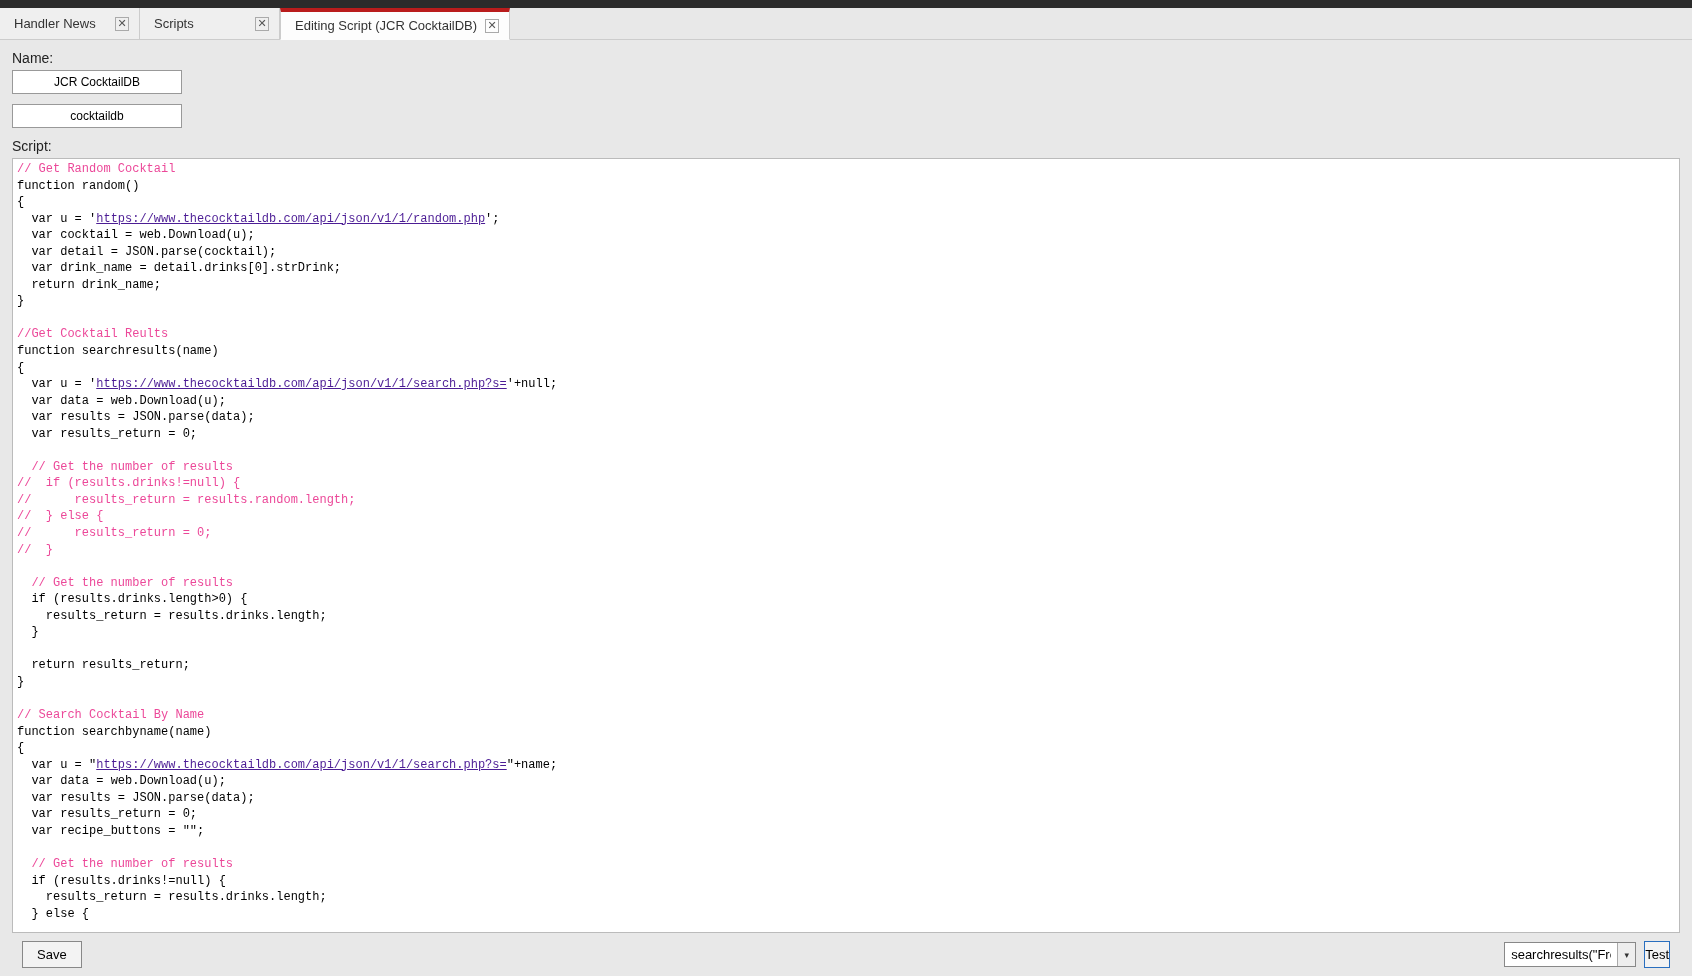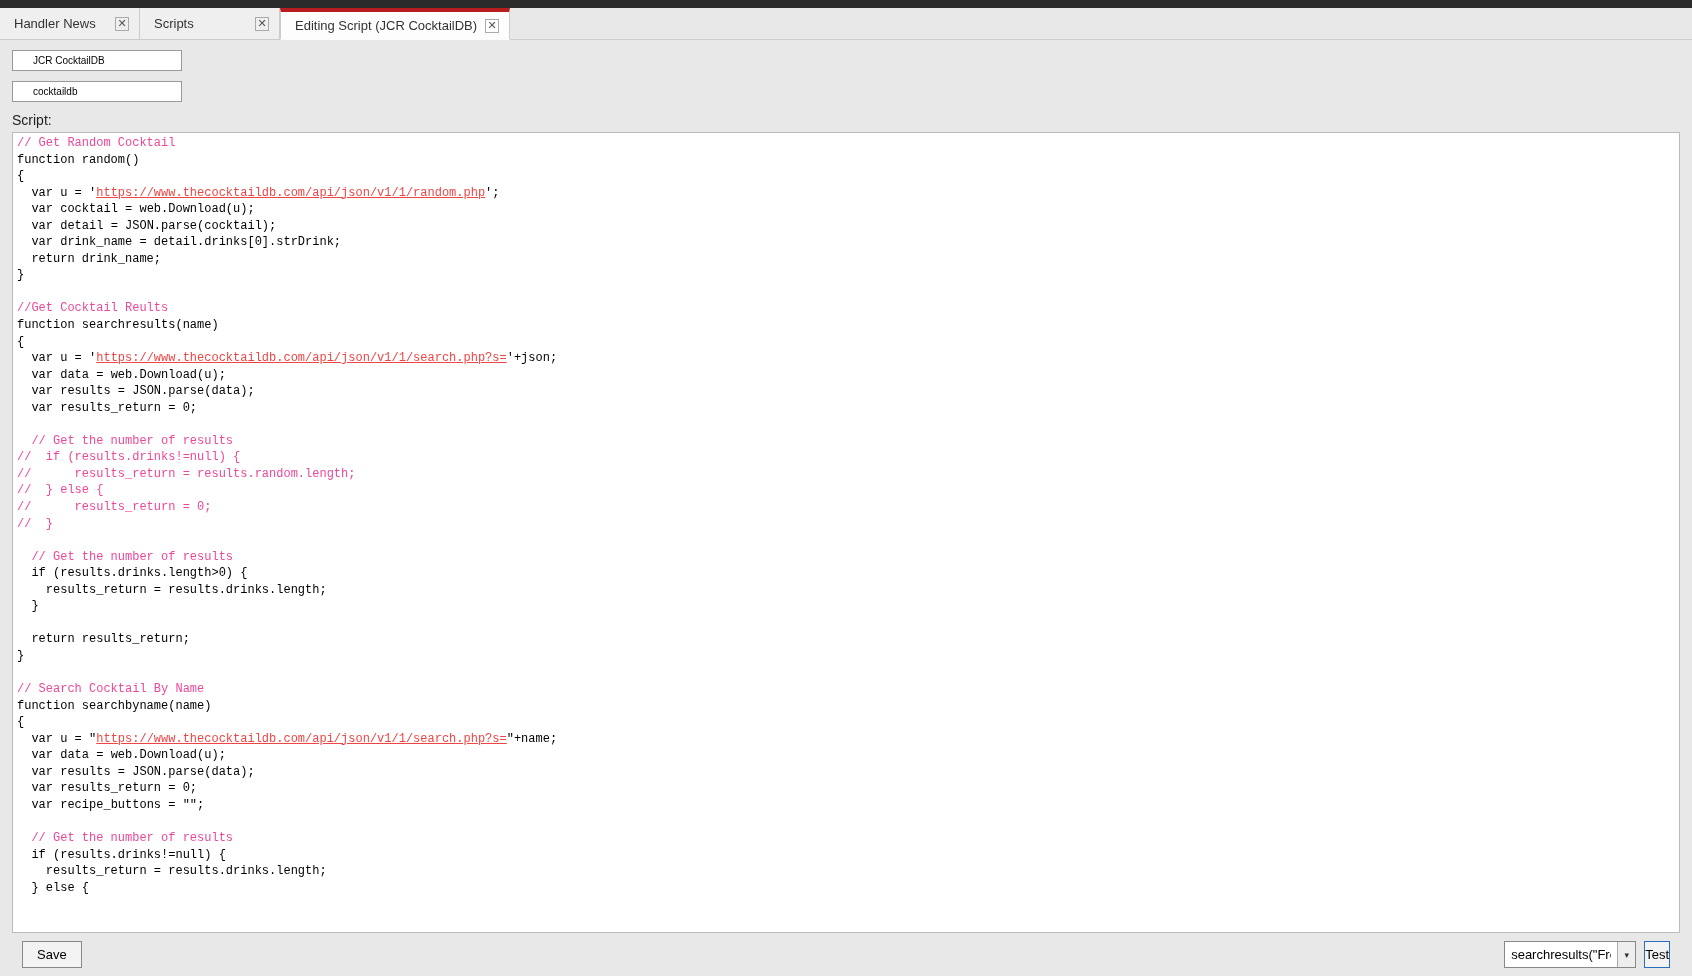--- a/index.html
+++ b/index.html
@@ -63,50 +63,52 @@
       background: #e8e8e8;
       min-height: 0;
     }
     .field-label {
       margin-bottom: 4px;
       color: #222;
       font-size: 14px;
     }
     .text-input {
       width: 170px;
-      padding: 4px 20px;
+      padding: 4px 0;
       border: 1px solid #999;
       background: #fff;
-      font-size: 10px;
+      font-size: 12px;
       margin-bottom: 10px;
       font-family: inherit;
+      text-align: center;
     }
     .script-container {
       flex: 1;
       border: 1px solid #bbb;
       background: #fff;
       overflow-y: scroll;
       overflow-x: auto;
       position: relative;
       min-height: 0;
     }
     .code {
       font-family: Consolas, "Courier New", monospace;
       font-size: 12px;
       line-height: 1.38;
       white-space: pre;
       padding: 2px 4px;
       color: #000;
     }
     .code .c   { color: #ec4899; }       
     .code .k   { color: #000000; }       
-    .code .u   { color: #ef4444; text-decoration: underline; }
+    .code .u   { color: #4c1d95; text-decoration: underline; }
 
     .footer {
       display: flex;
+      align-items: center;
       padding: 8px 10px;
       gap: 8px;
     }
     .btn {
       padding: 5px 14px;
       border: 1px solid #888;
       background: #f3f3f3;
       font-size: 13px;
       cursor: pointer;
       font-family: inherit;
@@ -159,41 +161,42 @@
     <span>Scripts</span>
     <span class="tab-close">✕</span>
   </div>
   <div class="tab active">
     <span>Editing Script (JCR CocktailDB)</span>
     <span class="tab-close">✕</span>
   </div>
 </div>
 
 <div class="form-area">
+  <div class="field-label">Name:</div>
   <input class="text-input" type="text" value="JCR CocktailDB" style="">
 
   <input class="text-input" type="text" value="cocktaildb" style="">
 
   <div class="field-label">Script:</div>
 
   <div class="script-container">
 <div class="code"><span class="c">// Get Random Cocktail</span>
 <span class="k">function</span><span> random()</span>
 <span>{</span>
 <span class="k">  var</span><span> u = '</span><span class="u">https://www.thecocktaildb.com/api/json/v1/1/random.php</span><span>';</span>
 <span class="k">  var</span><span> cocktail = web.Download(u);</span>
 <span class="k">  var</span><span> detail = JSON.parse(cocktail);</span>
 <span class="k">  var</span><span> drink_name = detail.drinks[0].strDrink;</span>
 <span class="k">  return</span><span> drink_name;</span>
 <span>}</span>
 <span></span>
 <span class="c">//Get Cocktail Reults</span>
 <span class="k">function</span><span> searchresults(name)</span>
 <span>{</span>
-<span class="k">  var</span><span> u = '</span><span class="u">https://www.thecocktaildb.com/api/json/v1/1/search.php?s=</span><span>'+json;</span>
+<span class="k">  var</span><span> u = '</span><span class="u">https://www.thecocktaildb.com/api/json/v1/1/search.php?s=</span><span>'+null;</span>
 <span class="k">  var</span><span> data = web.Download(u);</span>
 <span class="k">  var</span><span> results = JSON.parse(data);</span>
 <span class="k">  var</span><span> results_return = 0;</span>
 <span></span>
 <span class="c">  // Get the number of results</span>
 <span class="c">//  if (results.drinks!=null) {</span>
 <span class="c">//      results_return = results.random.length;</span>
 <span class="c">//  } else {</span>
 <span class="c">//      results_return = 0;</span>
 <span class="c">//  }</span>

